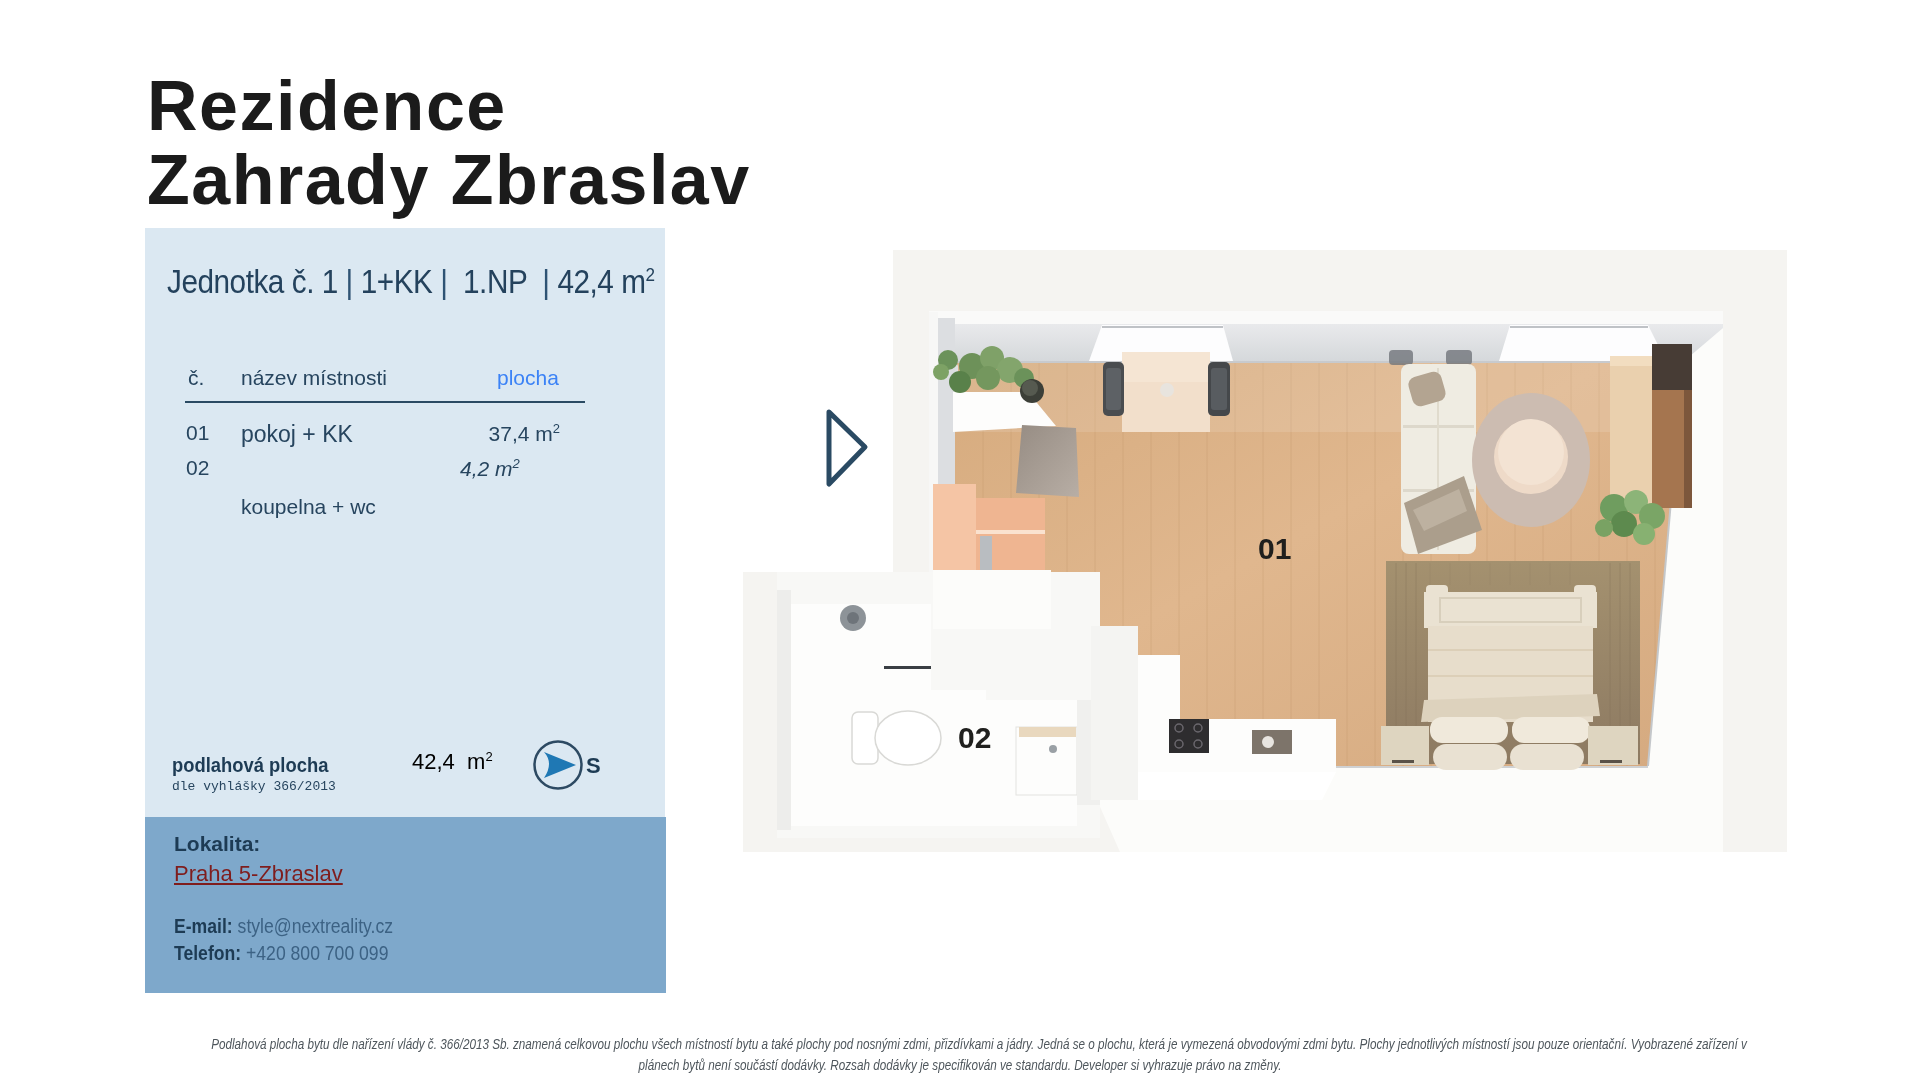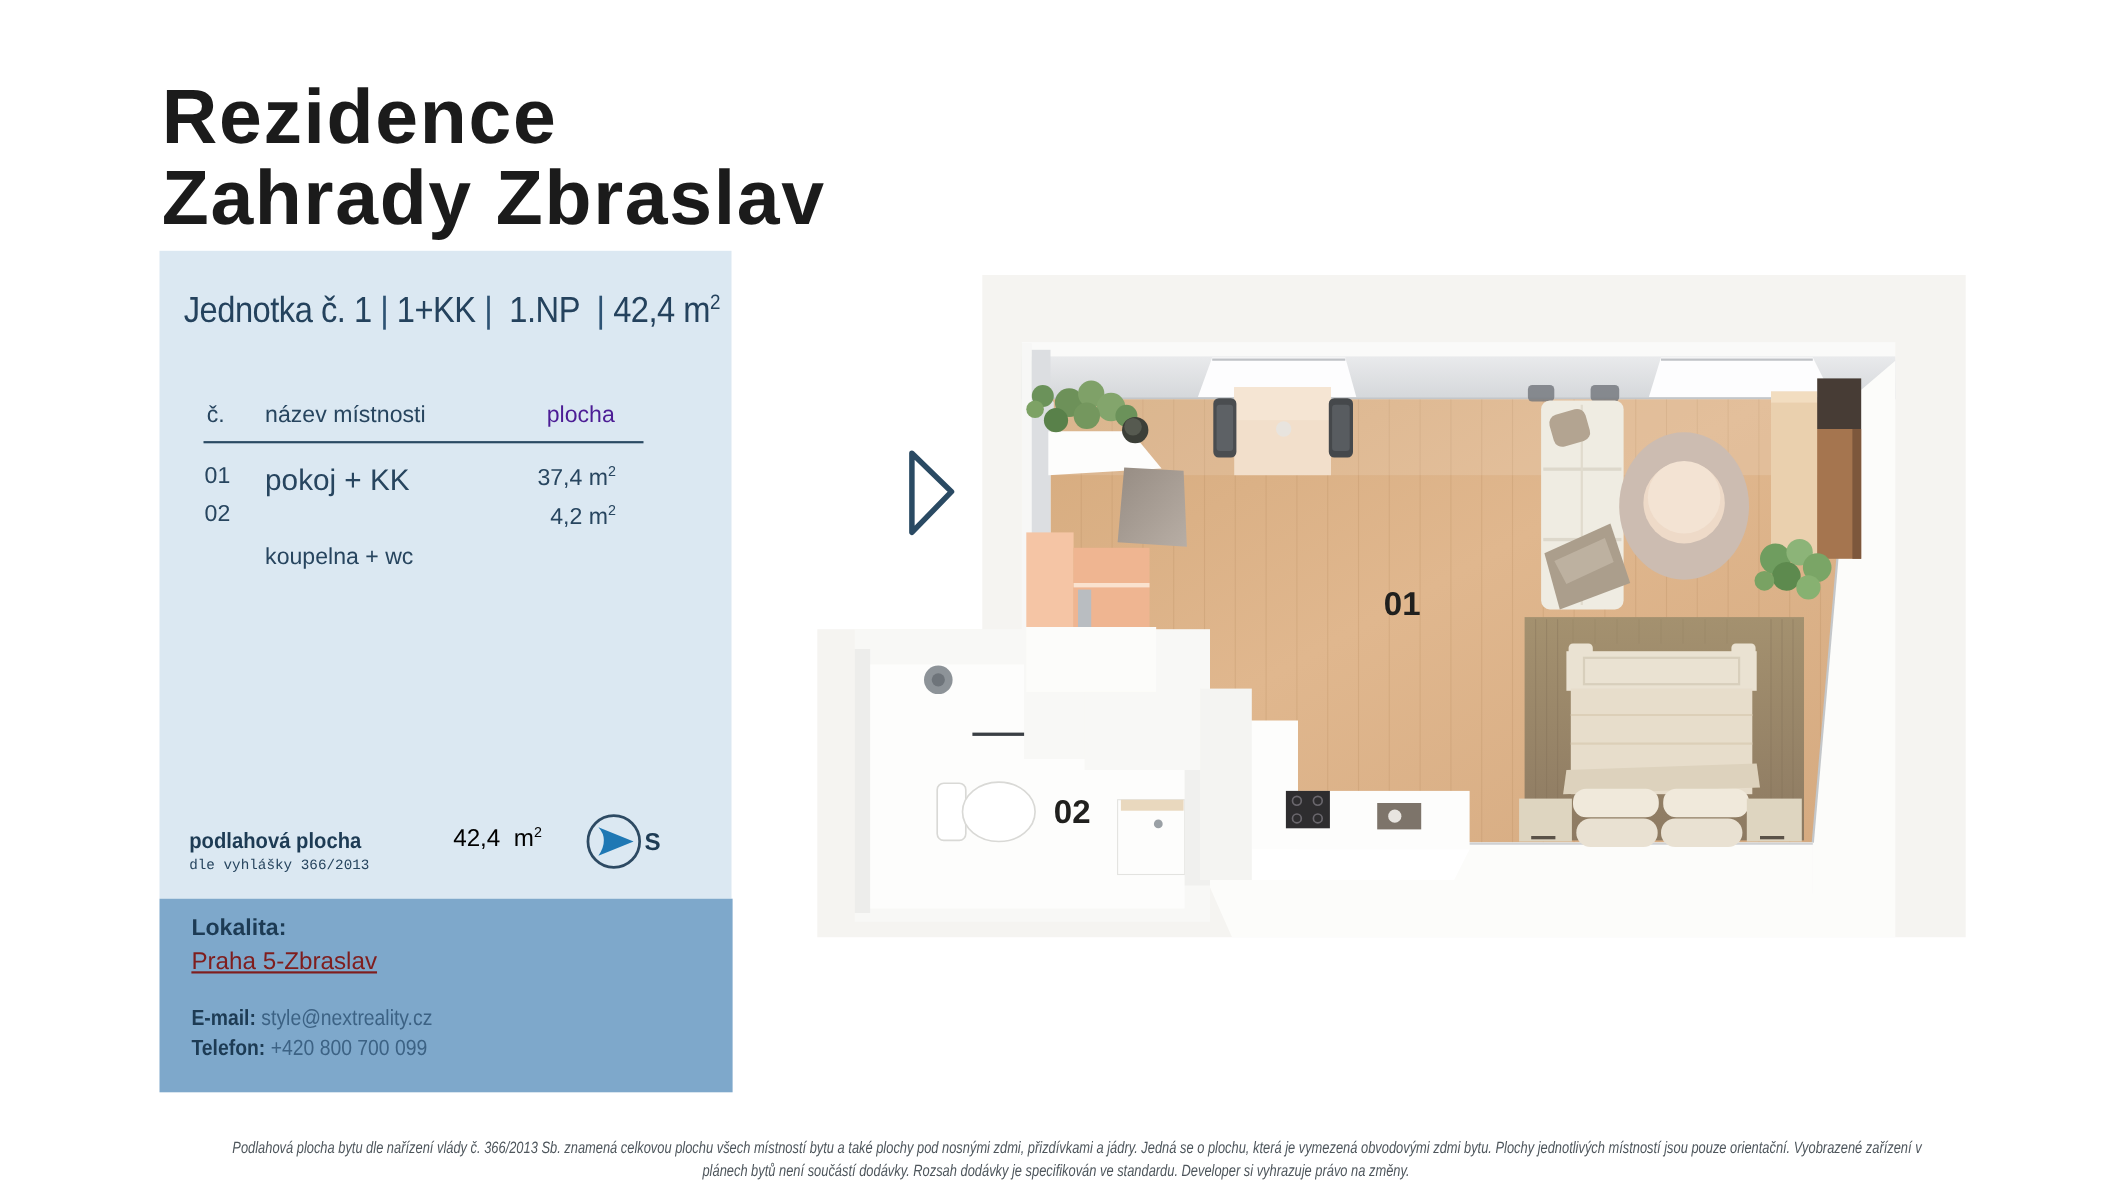--- a/index.html
+++ b/index.html
@@ -11,31 +11,31 @@
 <div style="position:relative;width:1748px;height:1080px;">
 
 <div class="abs" style="left:147px;top:69px;color:#1b1b1b;font-weight:bold;font-size:70px;line-height:74px;letter-spacing:1.5px;">Rezidence<br>Zahrady Zbraslav</div>
 
 <div class="abs" style="left:145px;top:228px;width:520px;height:589px;background:#dbe8f2;"></div>
 
 <div class="abs" style="left:167px;top:263px;color:#24425d;font-size:33px;letter-spacing:-0.5px;transform:scaleX(0.9);transform-origin:left center;white-space:nowrap;">Jednotka č. 1 <span style="color:#2e5374;">|</span> 1+KK <span style="color:#2e5374;">|</span> &nbsp;1.NP &nbsp;<span style="color:#2e5374;">|</span> 42,4 m<sup style="font-size:19px;">2</sup></div>
 
 <div class="abs" style="left:188px;top:366px;color:#27455f;font-size:21px;">č.</div>
 <div class="abs" style="left:241px;top:366px;color:#27455f;font-size:21px;">název místnosti</div>
-<div class="abs" style="left:497px;top:366px;color:#4c1d95;font-size:21px;">plocha</div>
+<div class="abs" style="left:497px;top:366px;color:#3b82f6;font-size:21px;">plocha</div>
 
 <div class="abs" style="left:185px;top:401px;width:400px;height:2px;background:#2a4a63;"></div>
 
 <div class="abs" style="left:186px;top:421px;color:#27455f;font-size:21px;">01</div>
-<div class="abs" style="left:241px;top:421px;color:#27455f;font-size:27px;">pokoj + KK</div>
+<div class="abs" style="left:241px;top:421px;color:#27455f;font-size:23px;">pokoj + KK</div>
 <div class="abs" style="left:460px;top:421px;width:100px;text-align:right;color:#27455f;font-size:21px;">37,4 m<sup style="font-size:13px;">2</sup></div>
 
 <div class="abs" style="left:186px;top:456px;color:#27455f;font-size:21px;">02</div>
 <div class="abs" style="left:241px;top:456px;color:#27455f;font-size:21px;margin-top:39px;">koupelna + wc</div>
-<div class="abs" style="left:460px;top:456px;width:100px;text-align:right;color:#27455f;font-size:21px;">4,2 m<sup style="font-size:13px;">2</sup></div>
+<div class="abs" style="left:460px;top:456px;width:100px;text-align:left;color:#27455f;font-size:21px;font-style:italic;">4,2 m<sup style="font-size:13px;">2</sup></div>
 
 <div class="abs" style="left:172px;top:754px;color:#1d3b54;font-weight:bold;font-size:20px;transform:scaleX(0.92);transform-origin:left center;">podlahová plocha</div>
 <div class="abs" style="left:172px;top:779px;color:#27455f;font-size:13px;font-family:Liberation Mono, monospace;">dle vyhlášky 366/2013</div>
 <div class="abs" style="left:412px;top:749px;color:#000000;font-size:22px;">42,4&nbsp; m<sup style="font-size:13px;">2</sup></div>
 
 <svg class="abs" style="left:520px;top:730px;" width="110" height="70" viewBox="0 0 110 70">
   <circle cx="38" cy="35" r="23.5" fill="none" stroke="#2d4a63" stroke-width="2.5"></circle>
   <path d="M 24 22 Q 34 33 24 48 L 56 35 Z" fill="#1f78b4"></path>
   <text x="66" y="43" font-size="22" font-weight="bold" fill="#1d3b54">S</text>
 </svg>

